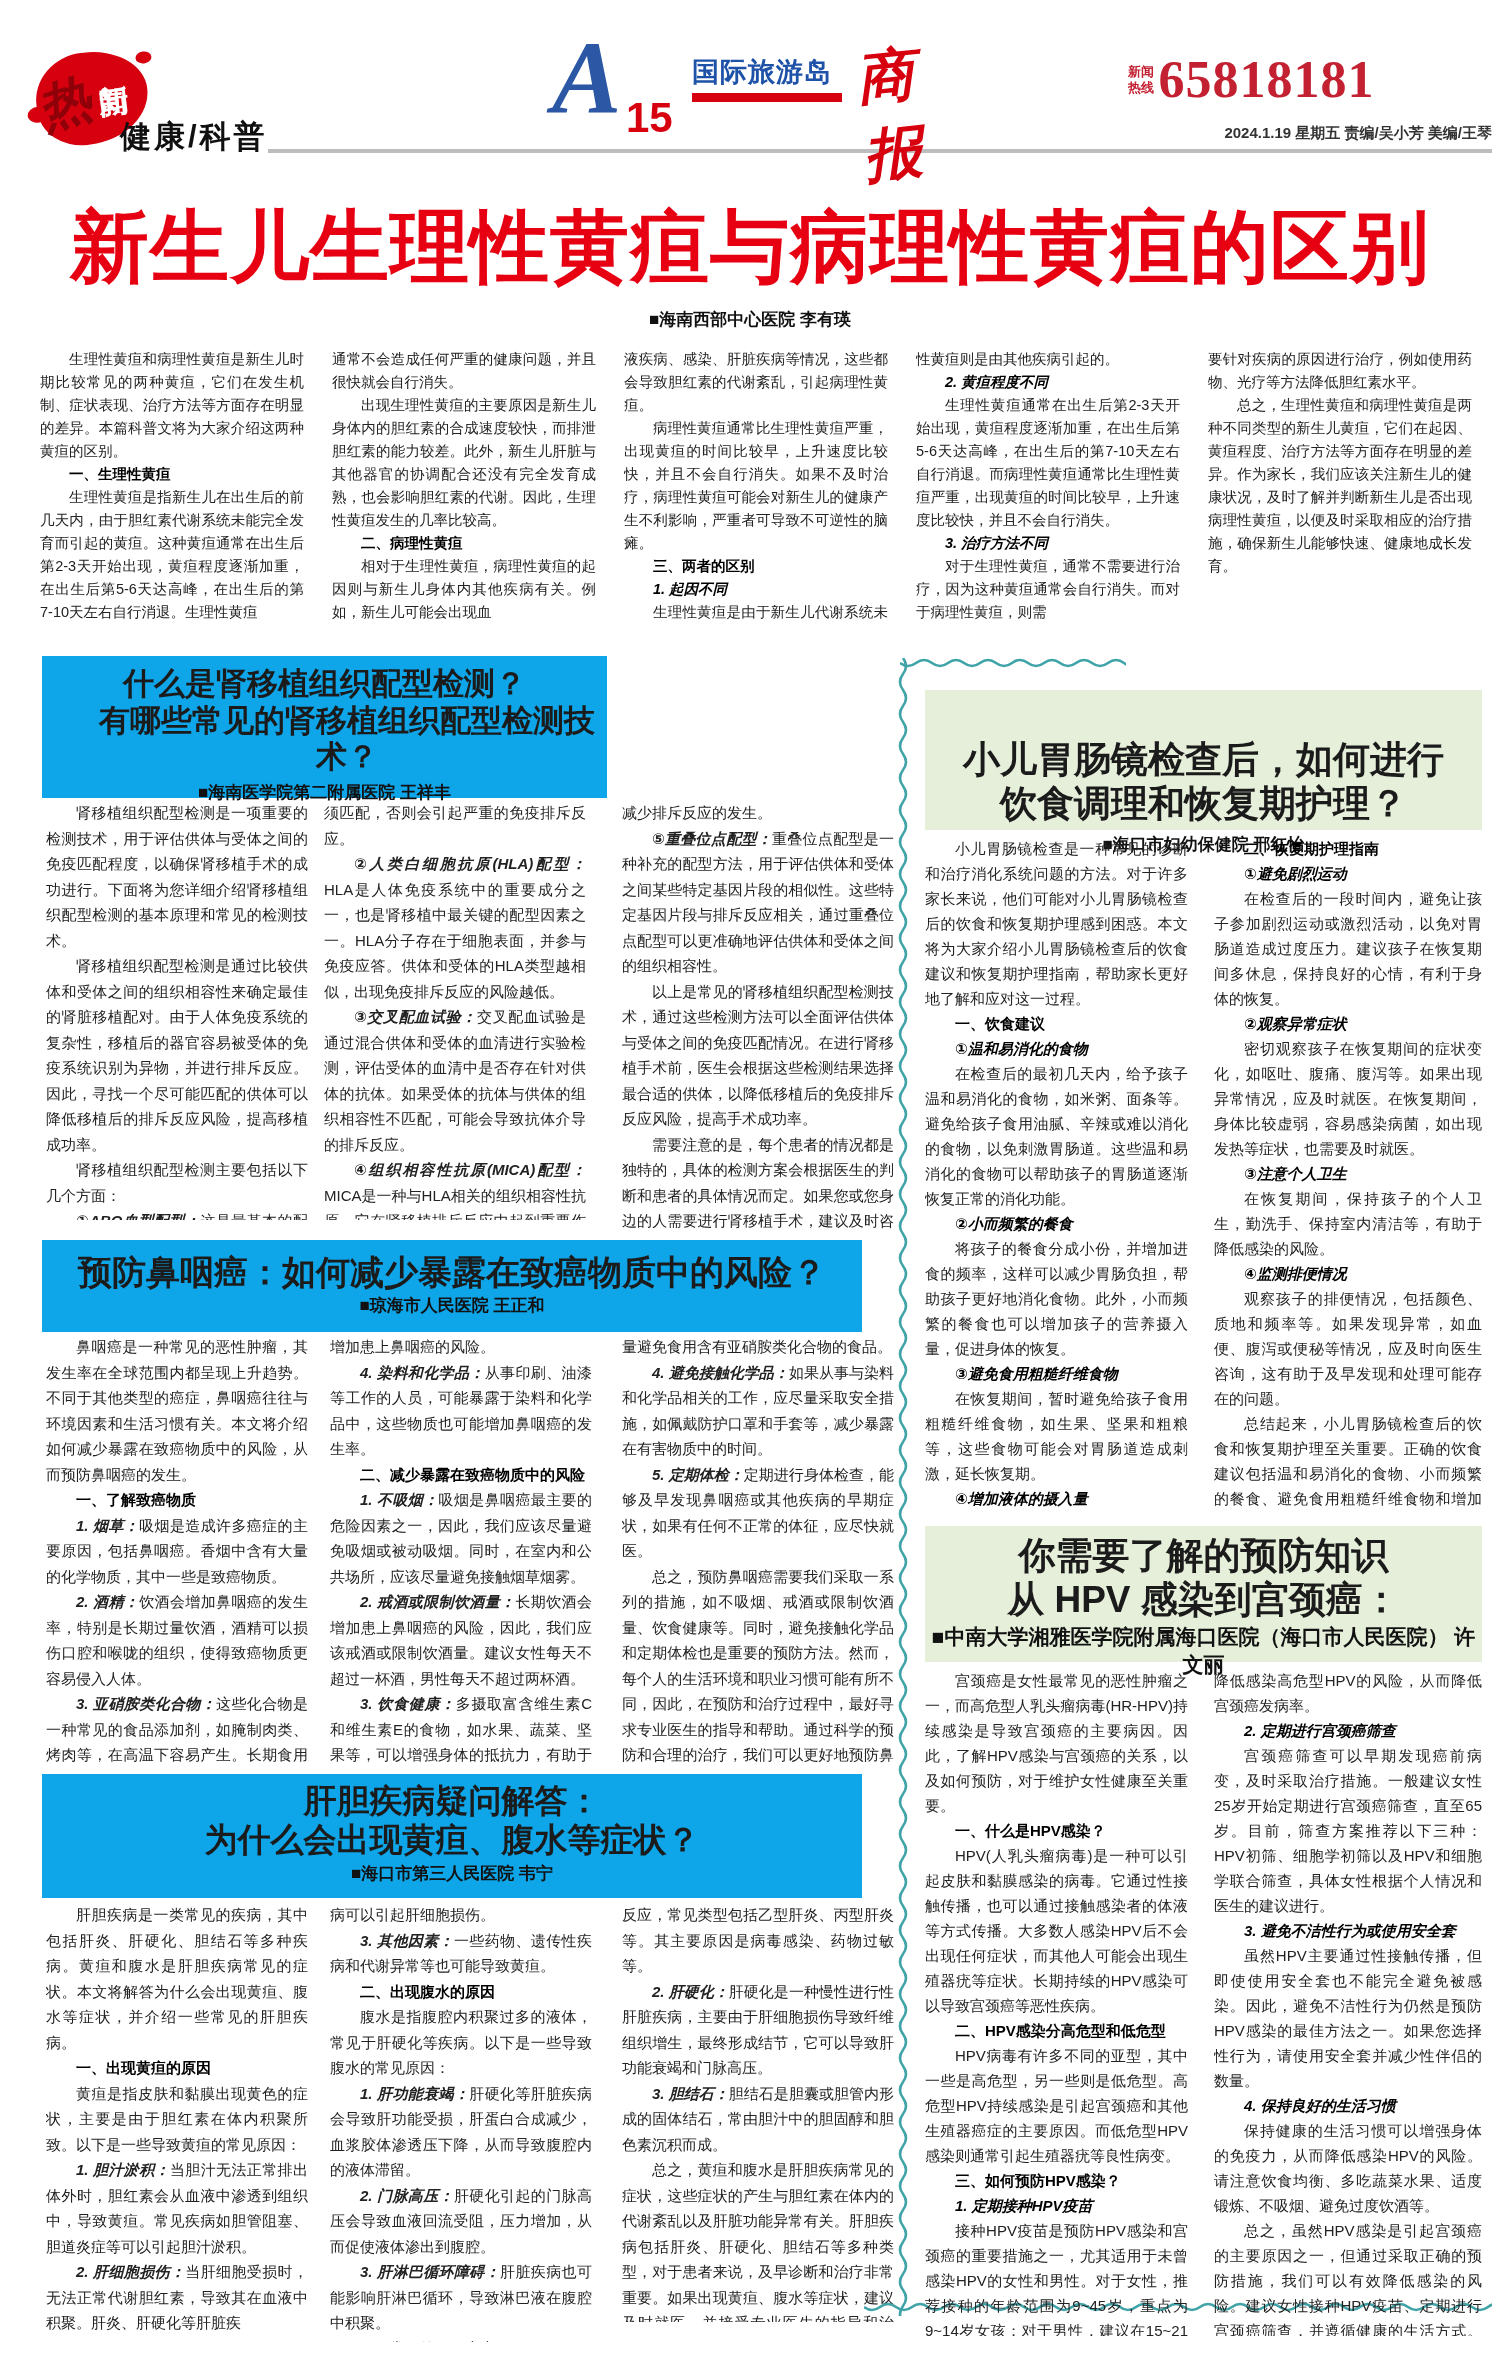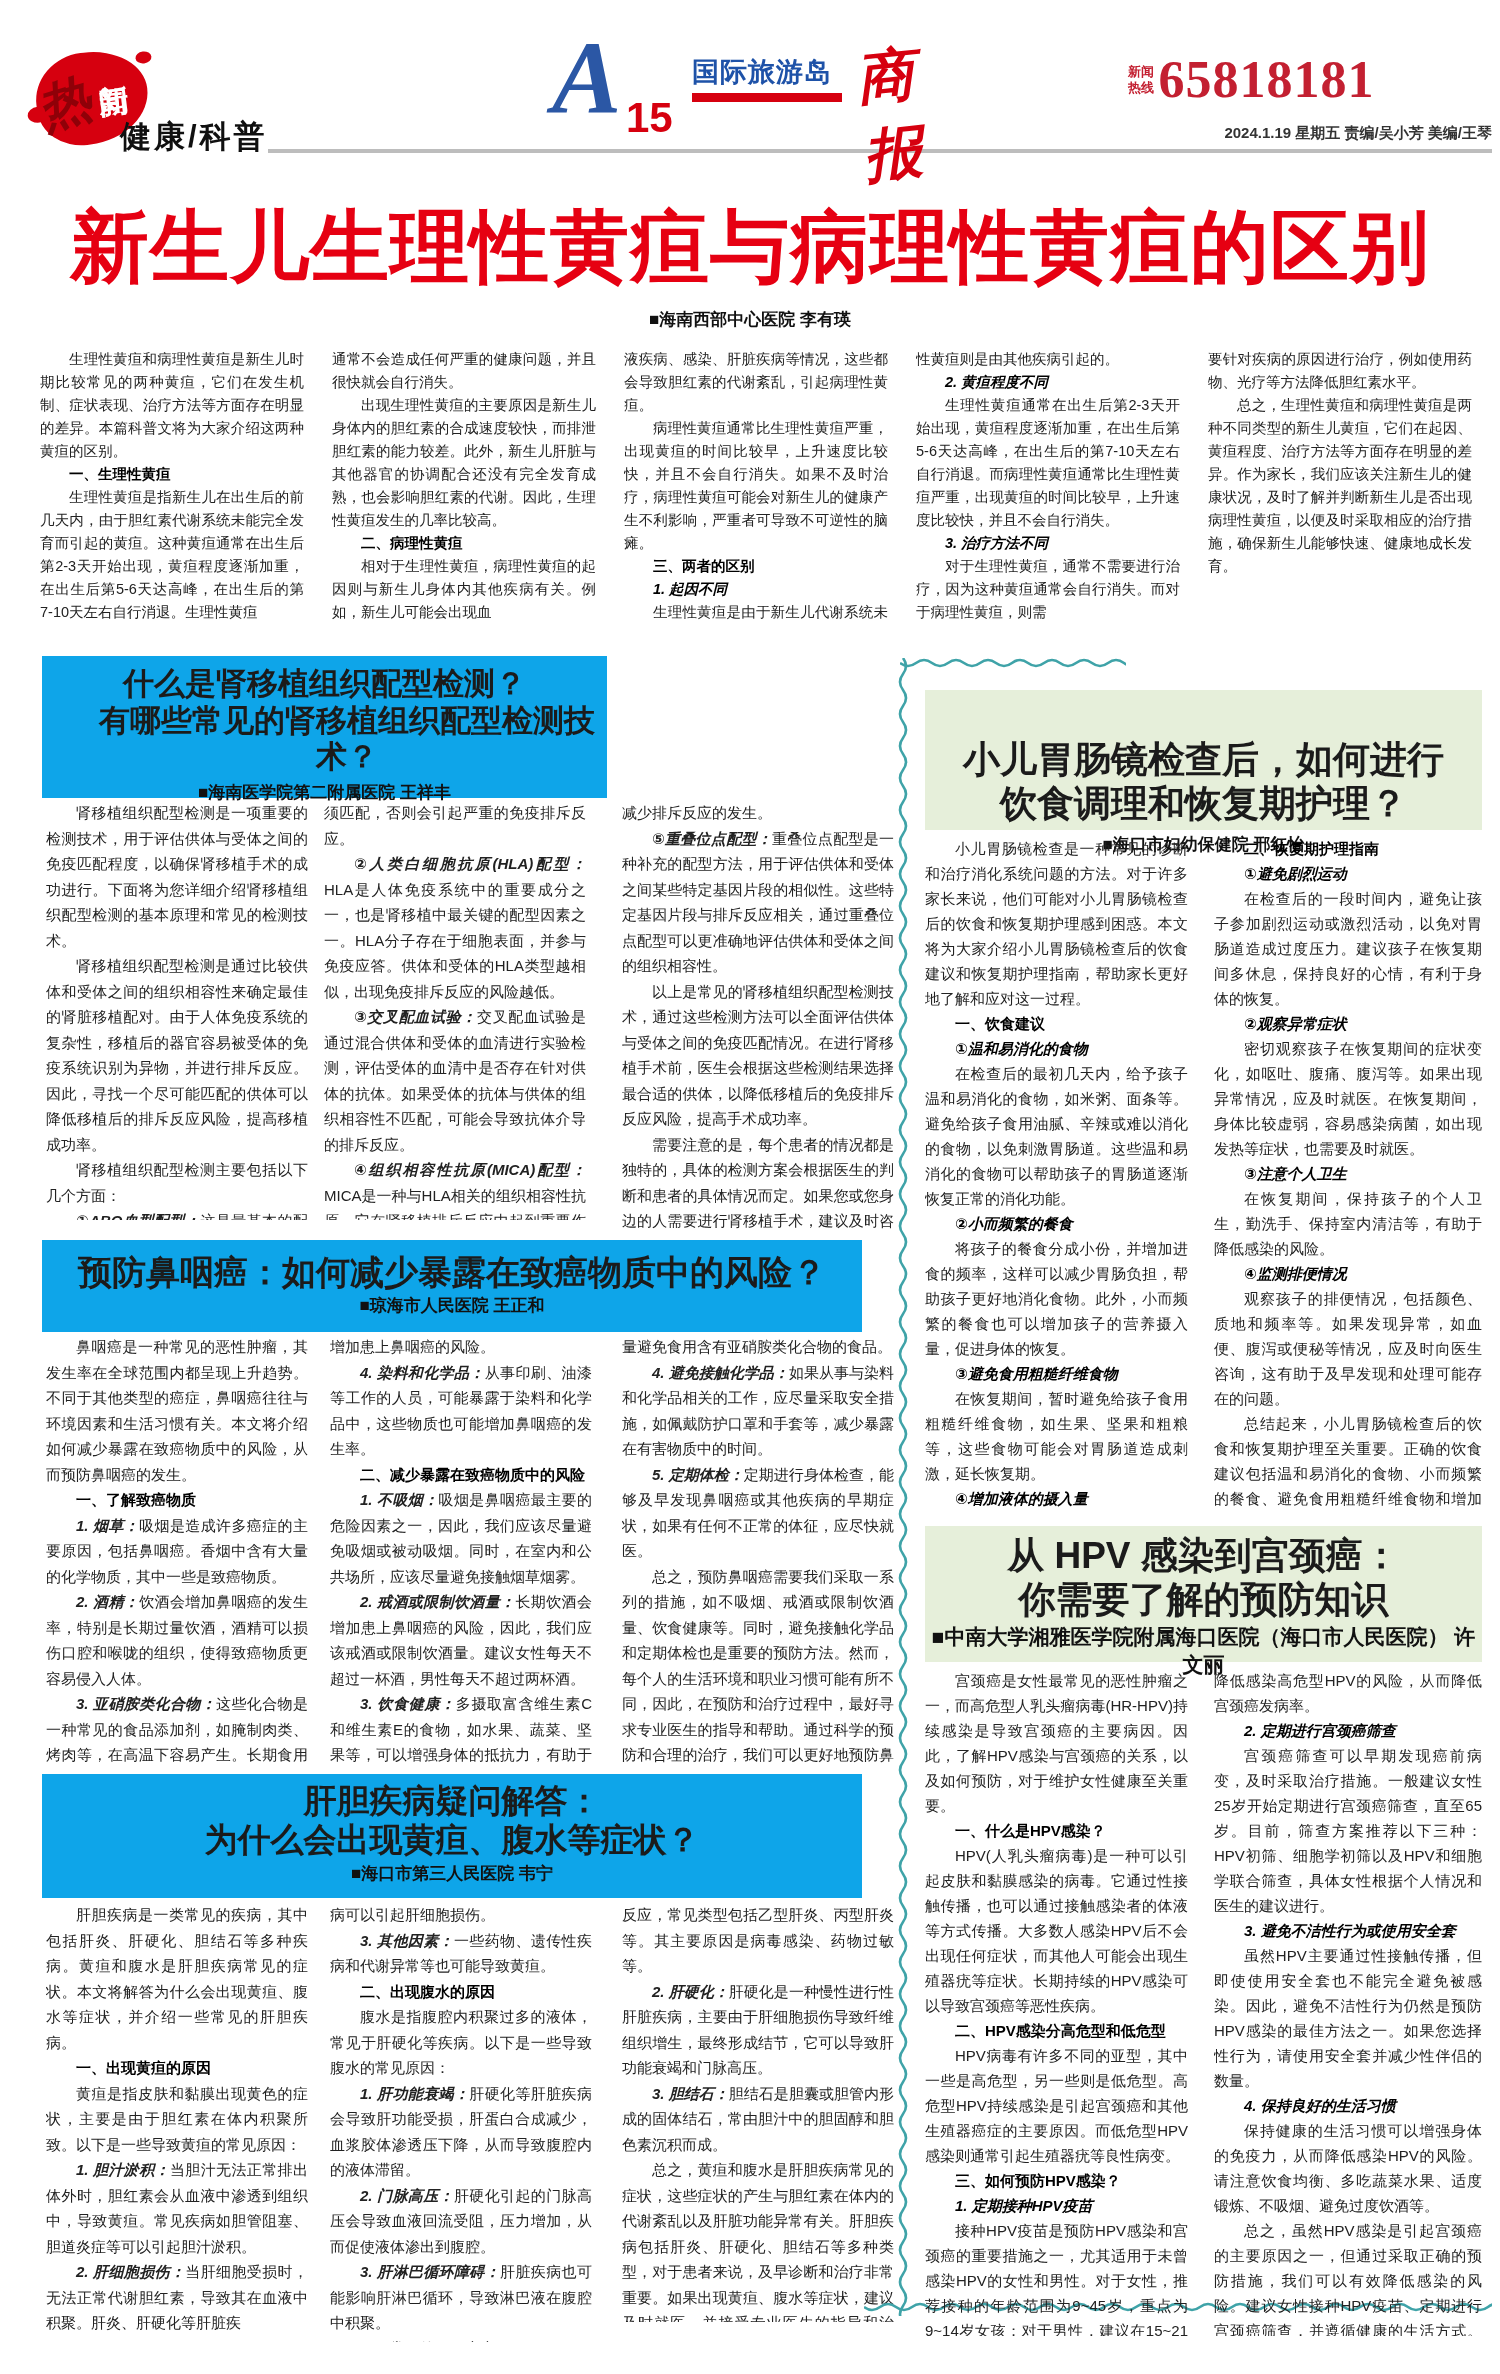--- a/index.html
+++ b/index.html
@@ -229,22 +229,22 @@
       <p class="c-k">②观察异常症状</p>
       <p class="c-p">密切观察孩子在恢复期间的症状变化，如呕吐、腹痛、腹泻等。如果出现异常情况，应及时就医。在恢复期间，身体比较虚弱，容易感染病菌，如出现发热等症状，也需要及时就医。</p>
       <p class="c-k">③注意个人卫生</p>
       <p class="c-p">在恢复期间，保持孩子的个人卫生，勤洗手、保持室内清洁等，有助于降低感染的风险。</p>
       <p class="c-k">④监测排便情况</p>
       <p class="c-p">观察孩子的排便情况，包括颜色、质地和频率等。如果发现异常，如血便、腹泻或便秘等情况，应及时向医生咨询，这有助于及早发现和处理可能存在的问题。</p>
       <p class="c-p">总结起来，小儿胃肠镜检查后的饮食和恢复期护理至关重要。正确的饮食建议包括温和易消化的食物、小而频繁的餐食、避免食用粗糙纤维食物和增加液体摄入。在恢复期间，需要避免剧烈运动、观察异常症状、注意个人卫生、监测排便情况等。家长们应密切关注孩子的身体反应，以确保孩子能够顺利康复。</p>
     </div>
 
   <div class="box green" style="left:925px;top:1526px;width:557px;height:128px;padding-top:8px;">
+    <p class="t" style="font-size:37px;">你需要了解的预防知识</p>
     <p class="t" style="font-size:37px;">从 HPV 感染到宫颈癌：</p>
-    <p class="t" style="font-size:37px;">你需要了解的预防知识</p>
     <div class="byl" style="margin-top:2px;font-size:21px;">■中南大学湘雅医学院附属海口医院（海口市人民医院）  许文丽</div>
   </div>
   <div class="col rt-col" style="left:925px;top:1668px;width:263px;height:668px;">
       <p class="c-p">宫颈癌是女性最常见的恶性肿瘤之一，而高危型人乳头瘤病毒(HR-HPV)持续感染是导致宫颈癌的主要病因。因此，了解HPV感染与宫颈癌的关系，以及如何预防，对于维护女性健康至关重要。</p>
       <p class="c-h">一、什么是HPV感染？</p>
       <p class="c-p">HPV(人乳头瘤病毒)是一种可以引起皮肤和黏膜感染的病毒。它通过性接触传播，也可以通过接触感染者的体液等方式传播。大多数人感染HPV后不会出现任何症状，而其他人可能会出现生殖器疣等症状。长期持续的HPV感染可以导致宫颈癌等恶性疾病。</p>
       <p class="c-h">二、HPV感染分高危型和低危型</p>
       <p class="c-p">HPV病毒有许多不同的亚型，其中一些是高危型，另一些则是低危型。高危型HPV持续感染是引起宫颈癌和其他生殖器癌症的主要原因。而低危型HPV感染则通常引起生殖器疣等良性病变。</p>
       <p class="c-h">三、如何预防HPV感染？</p>
       <p class="c-k">1. 定期接种HPV疫苗</p>

